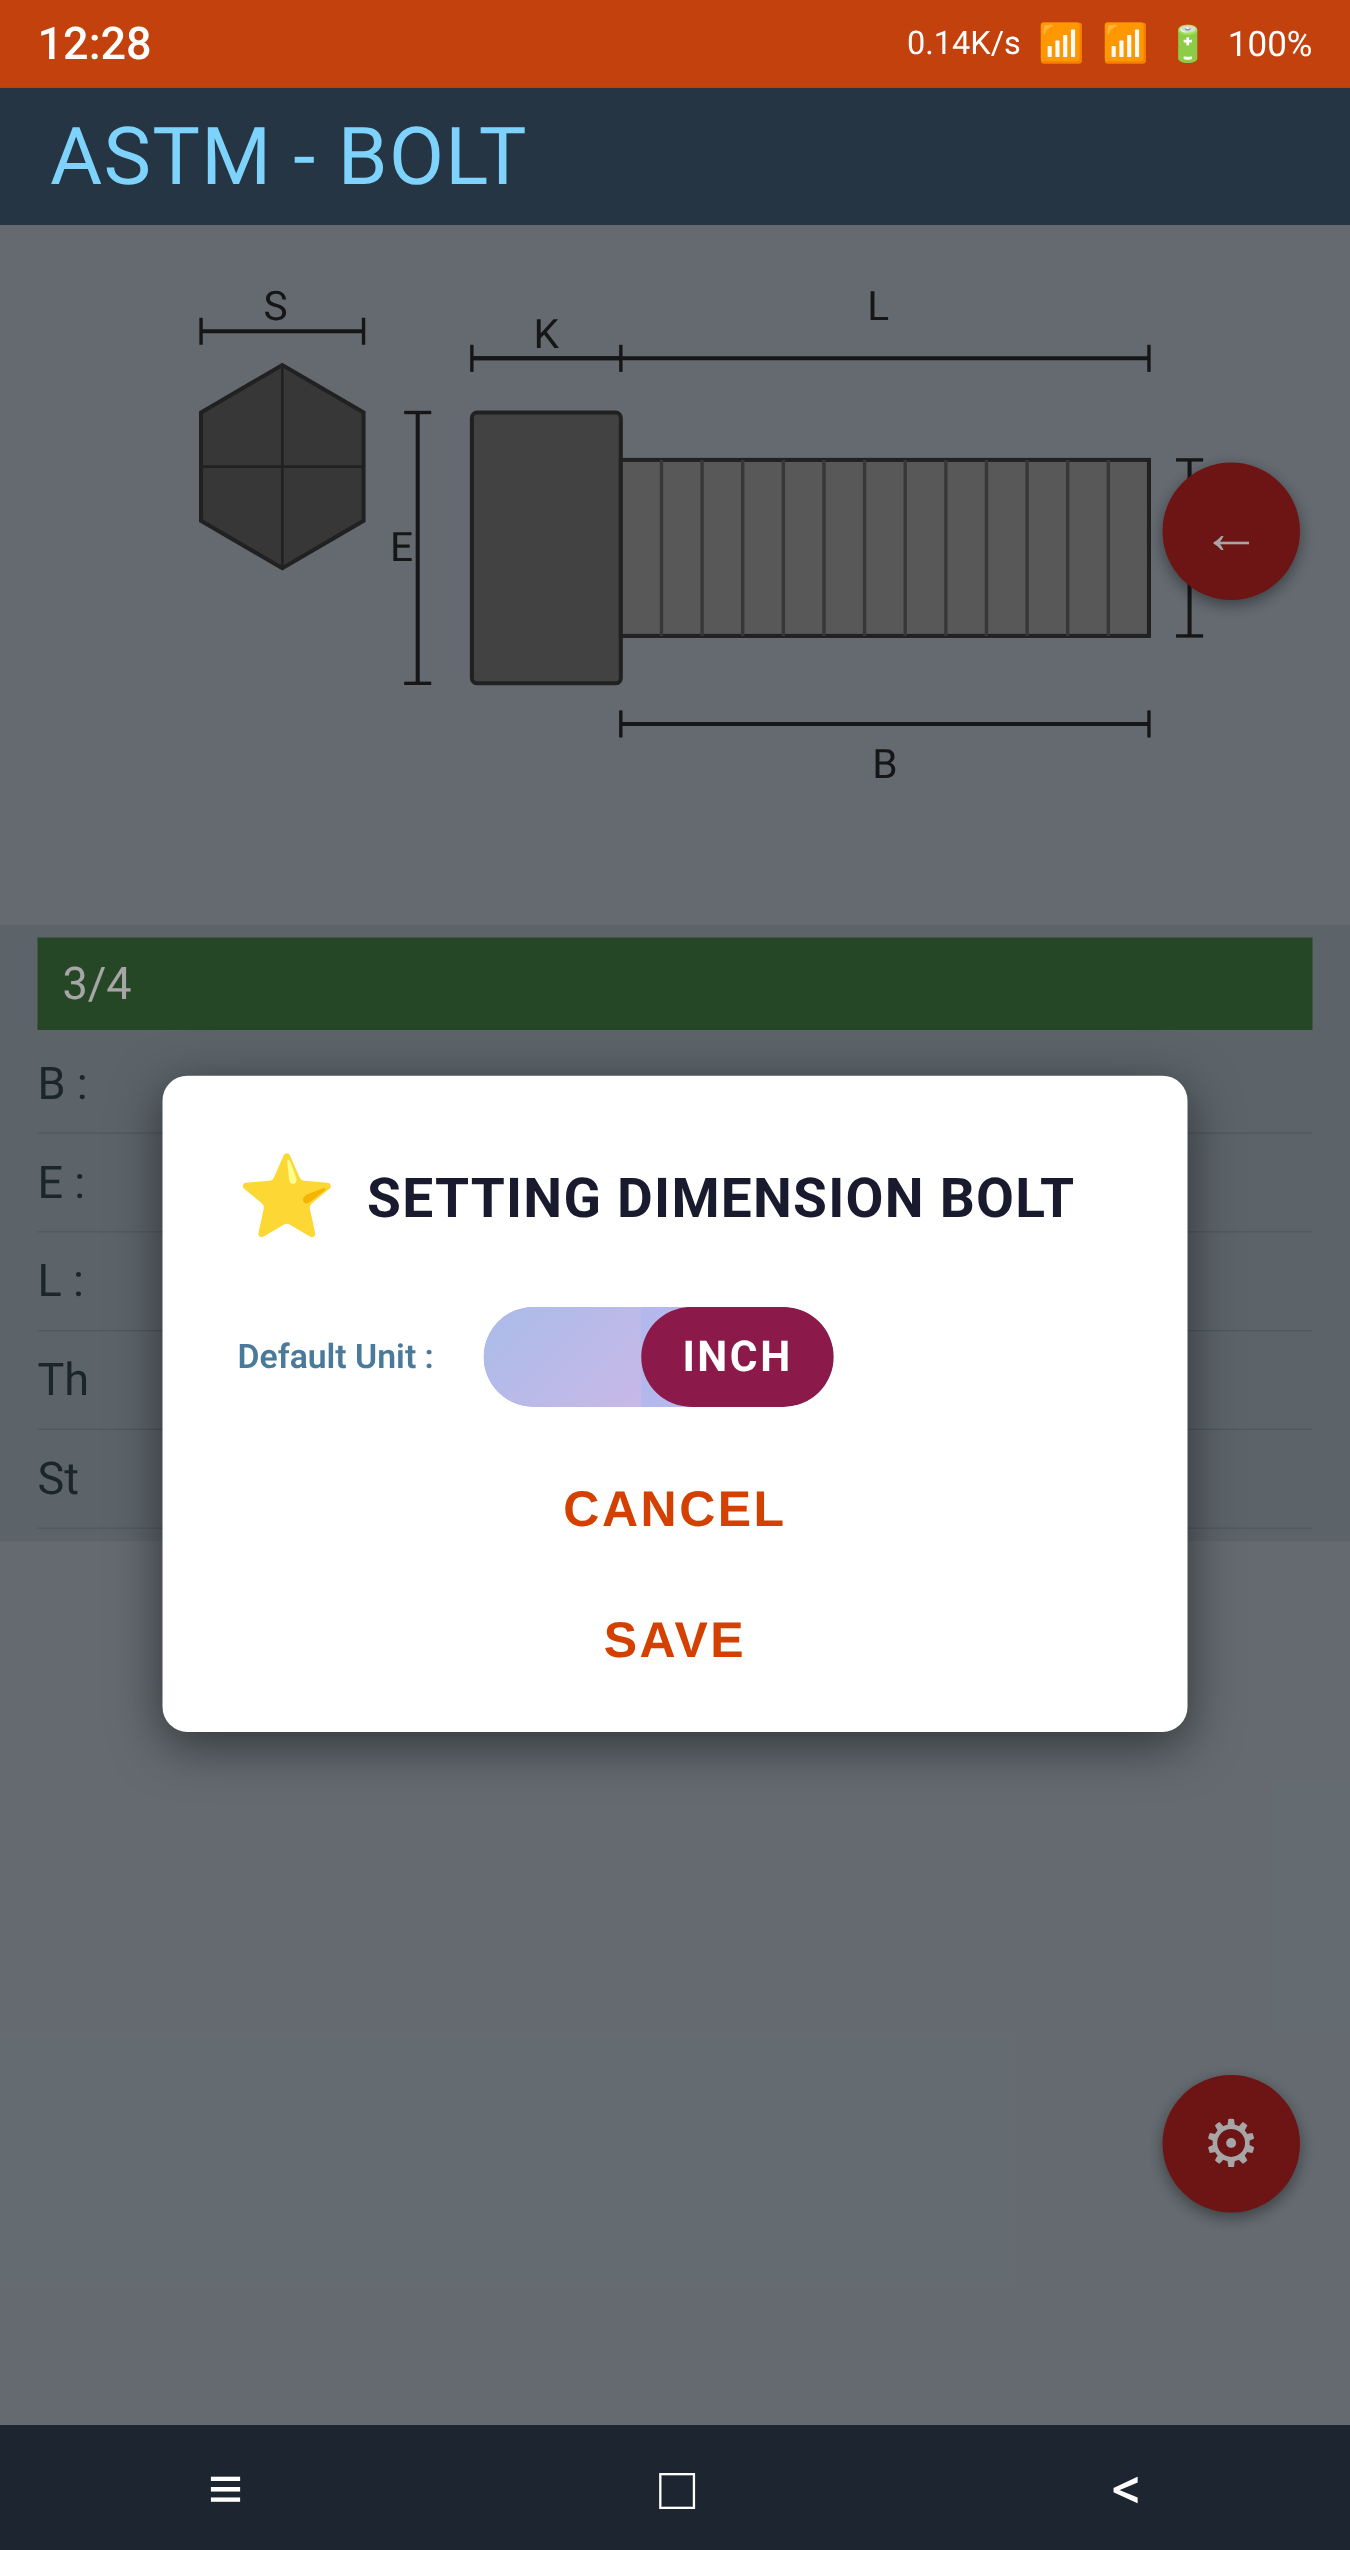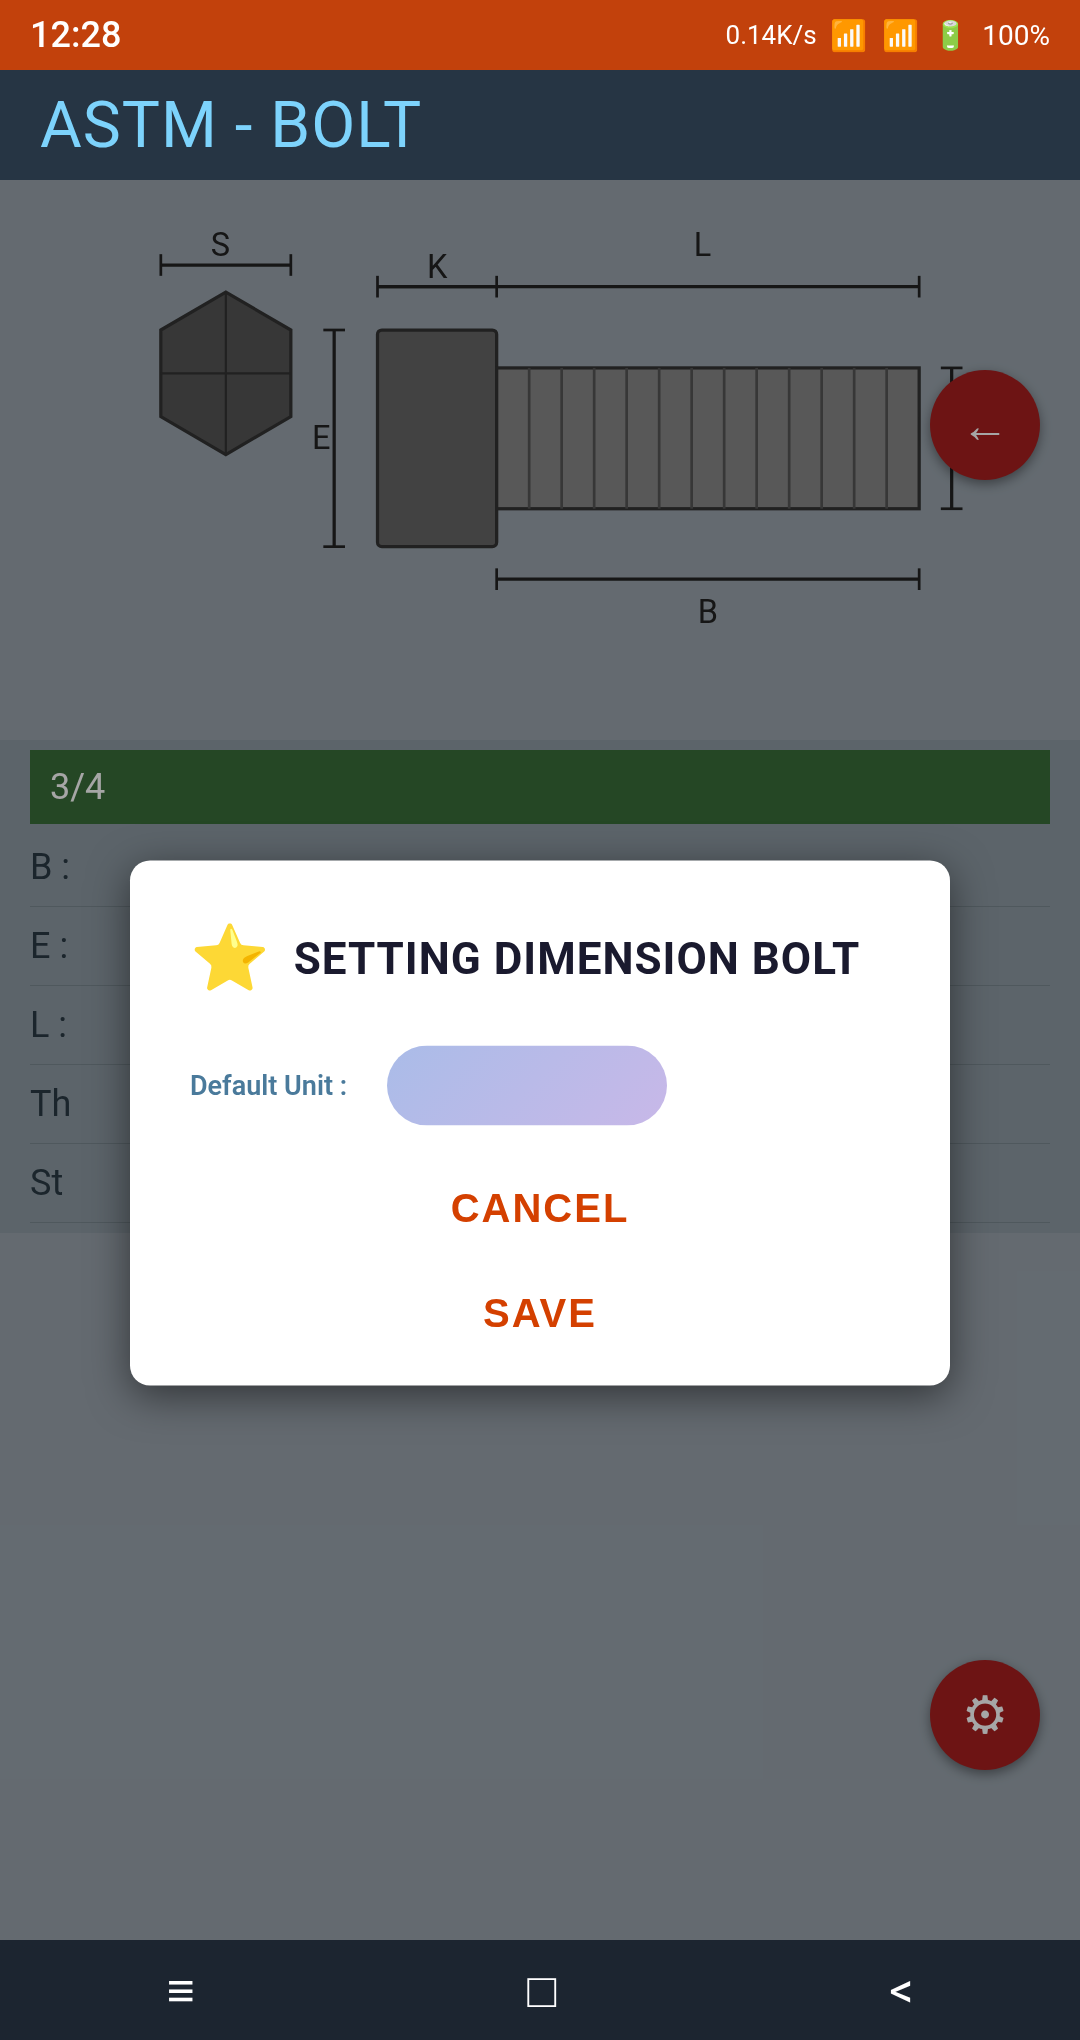--- a/index.html
+++ b/index.html
@@ -401,20 +401,23 @@
   <div class="dialog">
     <div class="dialog-title-row">
       <span class="star-icon">⭐</span>
       <span class="dialog-title">SETTING DIMENSION BOLT</span>
     </div>
 
     <div class="dialog-body">
       <span class="default-unit-label">Default Unit :</span>
       <div class="unit-toggle">
         <div class="unit-toggle-inactive"></div>
+        <div class="unit-toggle-active">
+          <span class="unit-toggle-label">INCH</span>
+        </div>
       </div>
     </div>
 
     <div class="dialog-actions">
       <button class="btn-cancel">CANCEL</button>
       <button class="btn-save">SAVE</button>
     </div>
   </div>
 
 </div>

